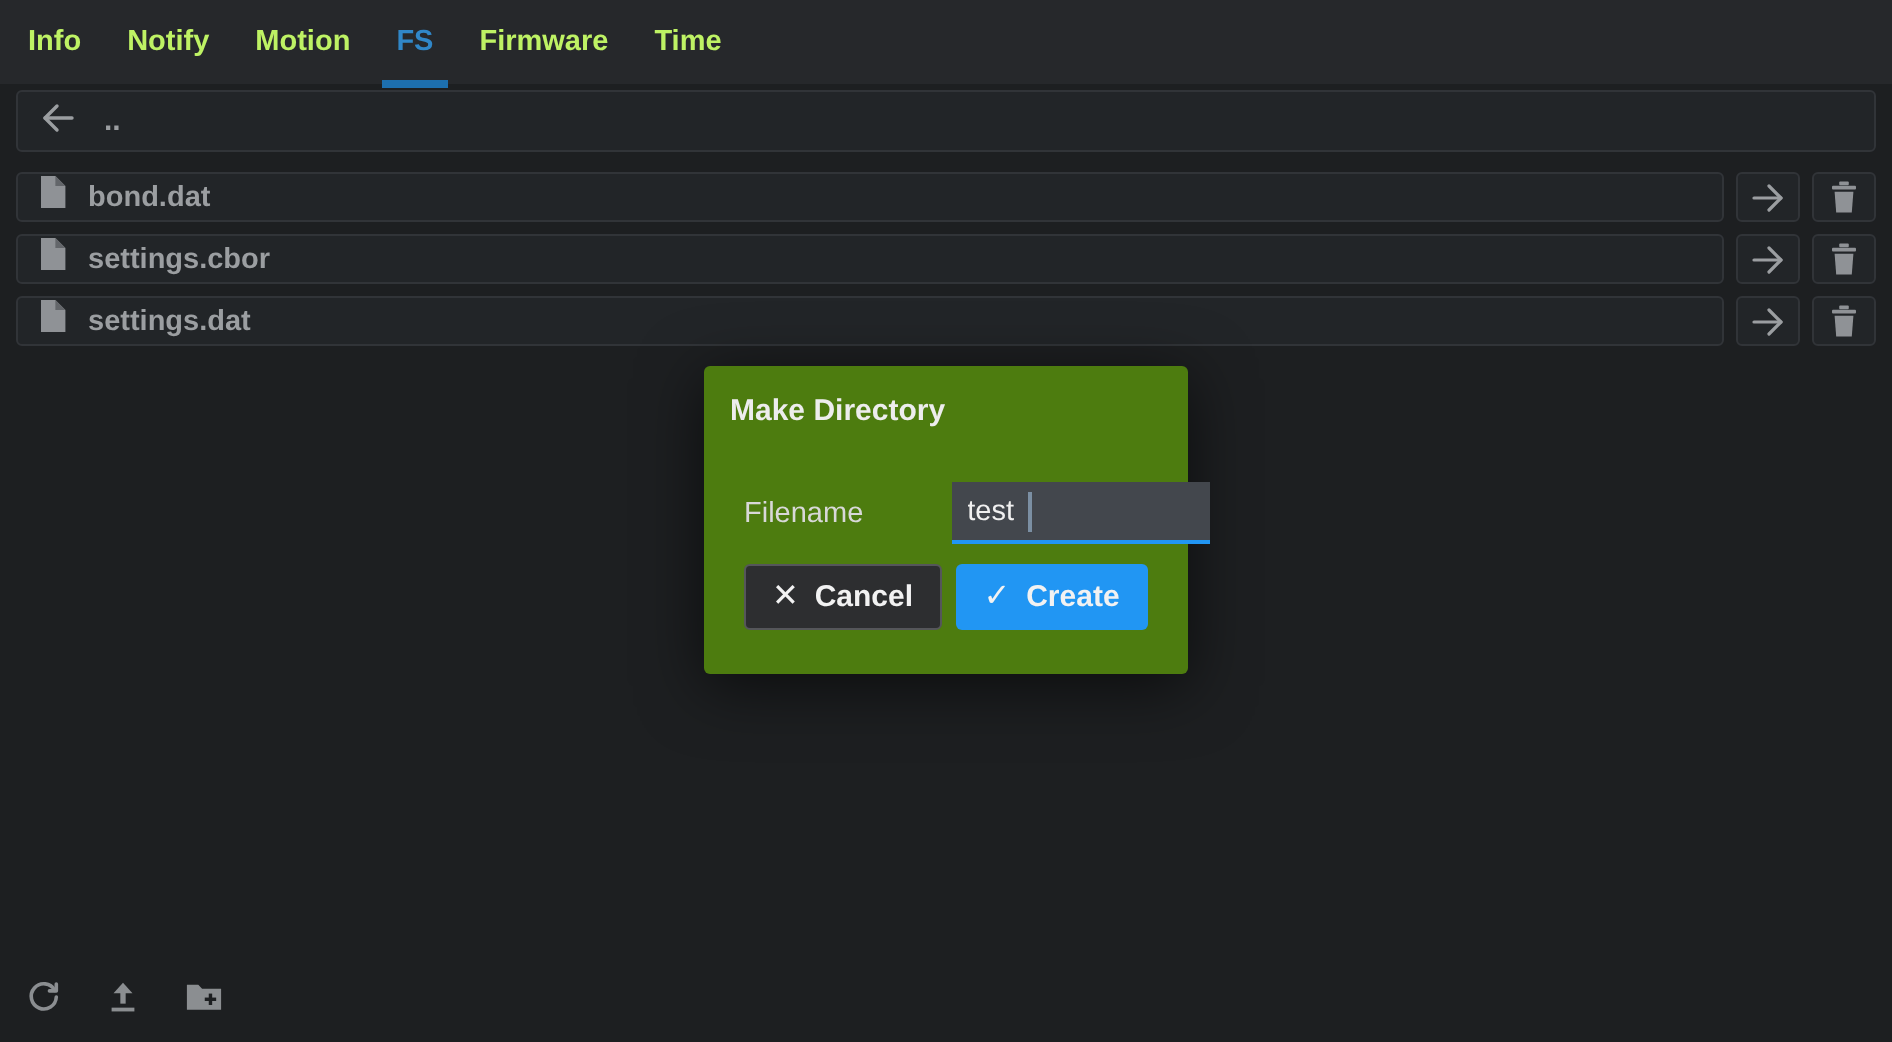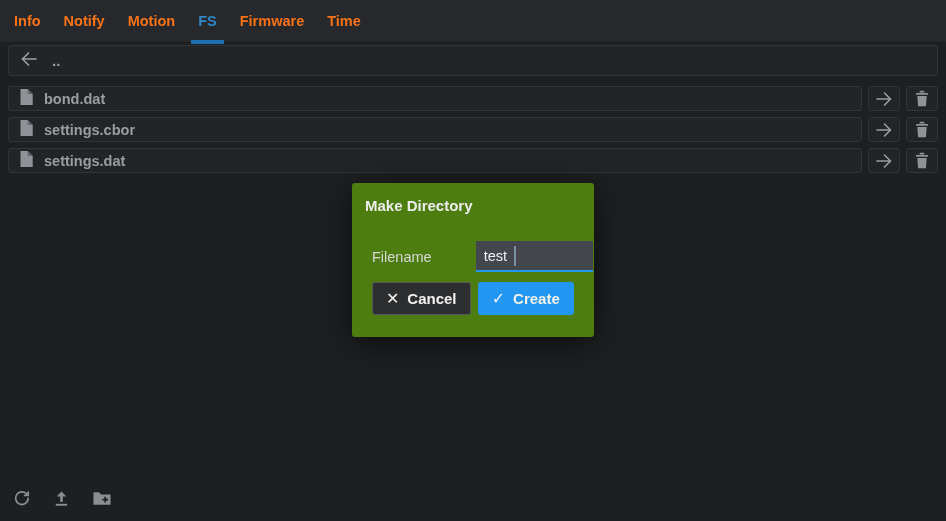--- a/index.html
+++ b/index.html
@@ -12,21 +12,21 @@
   }
 
   
   .tabbar {
     height:42px; background:#26282b;
     display:flex; align-items:stretch; padding-left:7px;
   }
   .tab {
     display:flex; align-items:center;
     padding:0 7px; margin-right:9px;
-    font-weight:bold; font-size:14.5px; color:#f97316;
+    font-weight:bold; font-size:14.5px; color:#bef264;
     position:relative; cursor:pointer; white-space:nowrap;
   }
   .tab.active { color:#3087c8; }
   .tab.active::after {
     content:""; position:absolute; left:0; right:0; bottom:-2px;
     height:4px; background:#1d6fae;
   }
 
   
   .list { position:absolute; top:45px; left:8px; right:8px; }
@@ -60,21 +60,21 @@
     font-size:15px; font-weight:bold; color:#ededed;
   }
   .modal-form {
     display:flex; align-items:center; justify-content:space-between;
     margin:27px 20px 0 20px;
     gap:44px;
   }
   .field-label { color:#d8d8d8; font-size:14.5px; }
   .input-wrap { position:relative; }
   .text-input {
-    width:117px; height:31px;
+    width:129px; height:31px;
     background:#43474d; border:none; border-bottom:2px solid #2196f3;
     color:#f0f0f0; font-size:14.5px; padding:0 8px;
     font-family:inherit; outline:none; border-radius:0; display:block;
   }
   .caret {
     position:absolute; left:38px; top:5px; width:2px; height:20px;
     background:#7b8fa3;
   }
   .modal-buttons { display:flex; gap:7px; margin:10px 20px 0 20px; }
   .btn {

